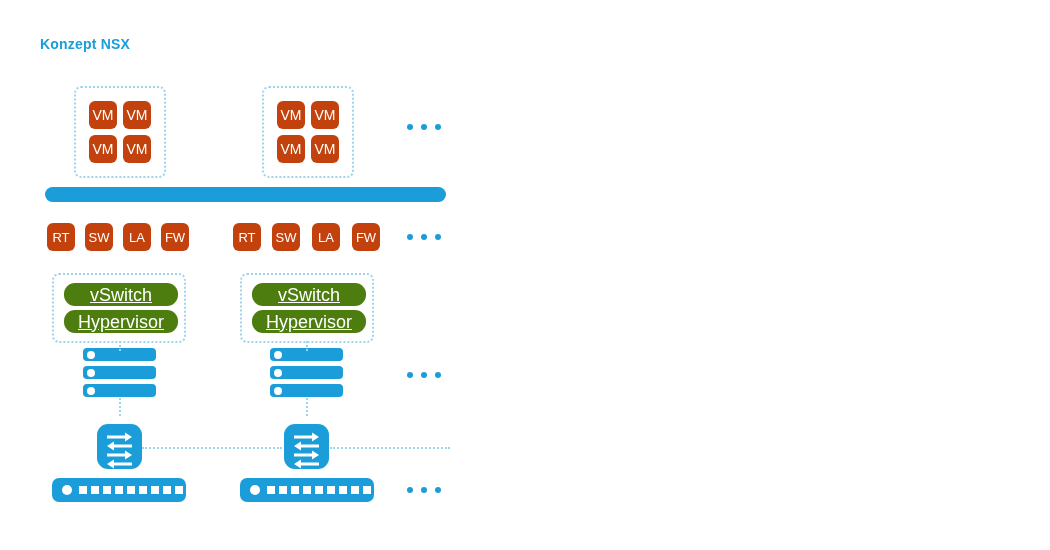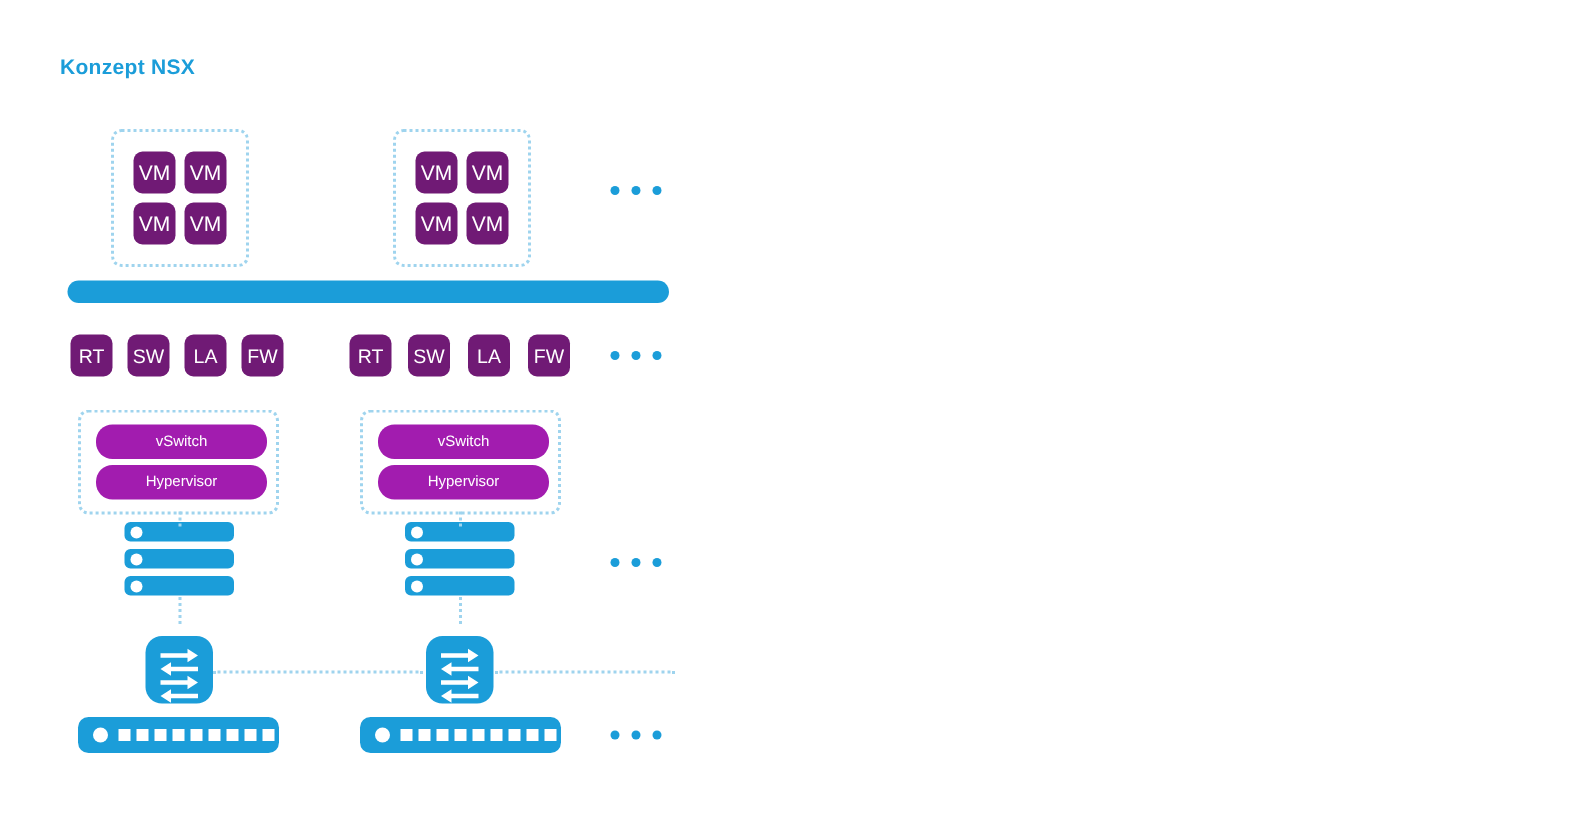--- a/index.html
+++ b/index.html
@@ -33,21 +33,21 @@
 
   
   .dotted-group {
     position: absolute;
     border: 2px dotted #9fd4ee;
     border-radius: 7px;
     box-sizing: border-box;
   }
   .tile {
     position: absolute;
-    background: #701a75;
+    background: #c2410c;
     border-radius: 6px;
     color: #ffffff;
     display: flex;
     align-items: center;
     justify-content: center;
     box-sizing: border-box;
     line-height: 1;
   }
 
   
@@ -73,29 +73,30 @@
     top: 187px;
     width: 401px;
     height: 15px;
     background: #1b9dd9;
     border-radius: 8px;
   }
 
   
   .pill {
     position: absolute;
-    background: #a21caf;
+    background: #4d7c0f;
     color: #ffffff;
     border-radius: 11px;
     display: flex;
     align-items: center;
     justify-content: center;
-    font-size: 10px;
+    font-size: 18px;
     box-sizing: border-box;
     line-height: 1;
+    text-decoration: underline;
   }
 
   
   .server-bar {
     position: absolute;
     height: 13px;
     background: #1b9dd9;
     border-radius: 4px;
   }
   .server-bar .led {

